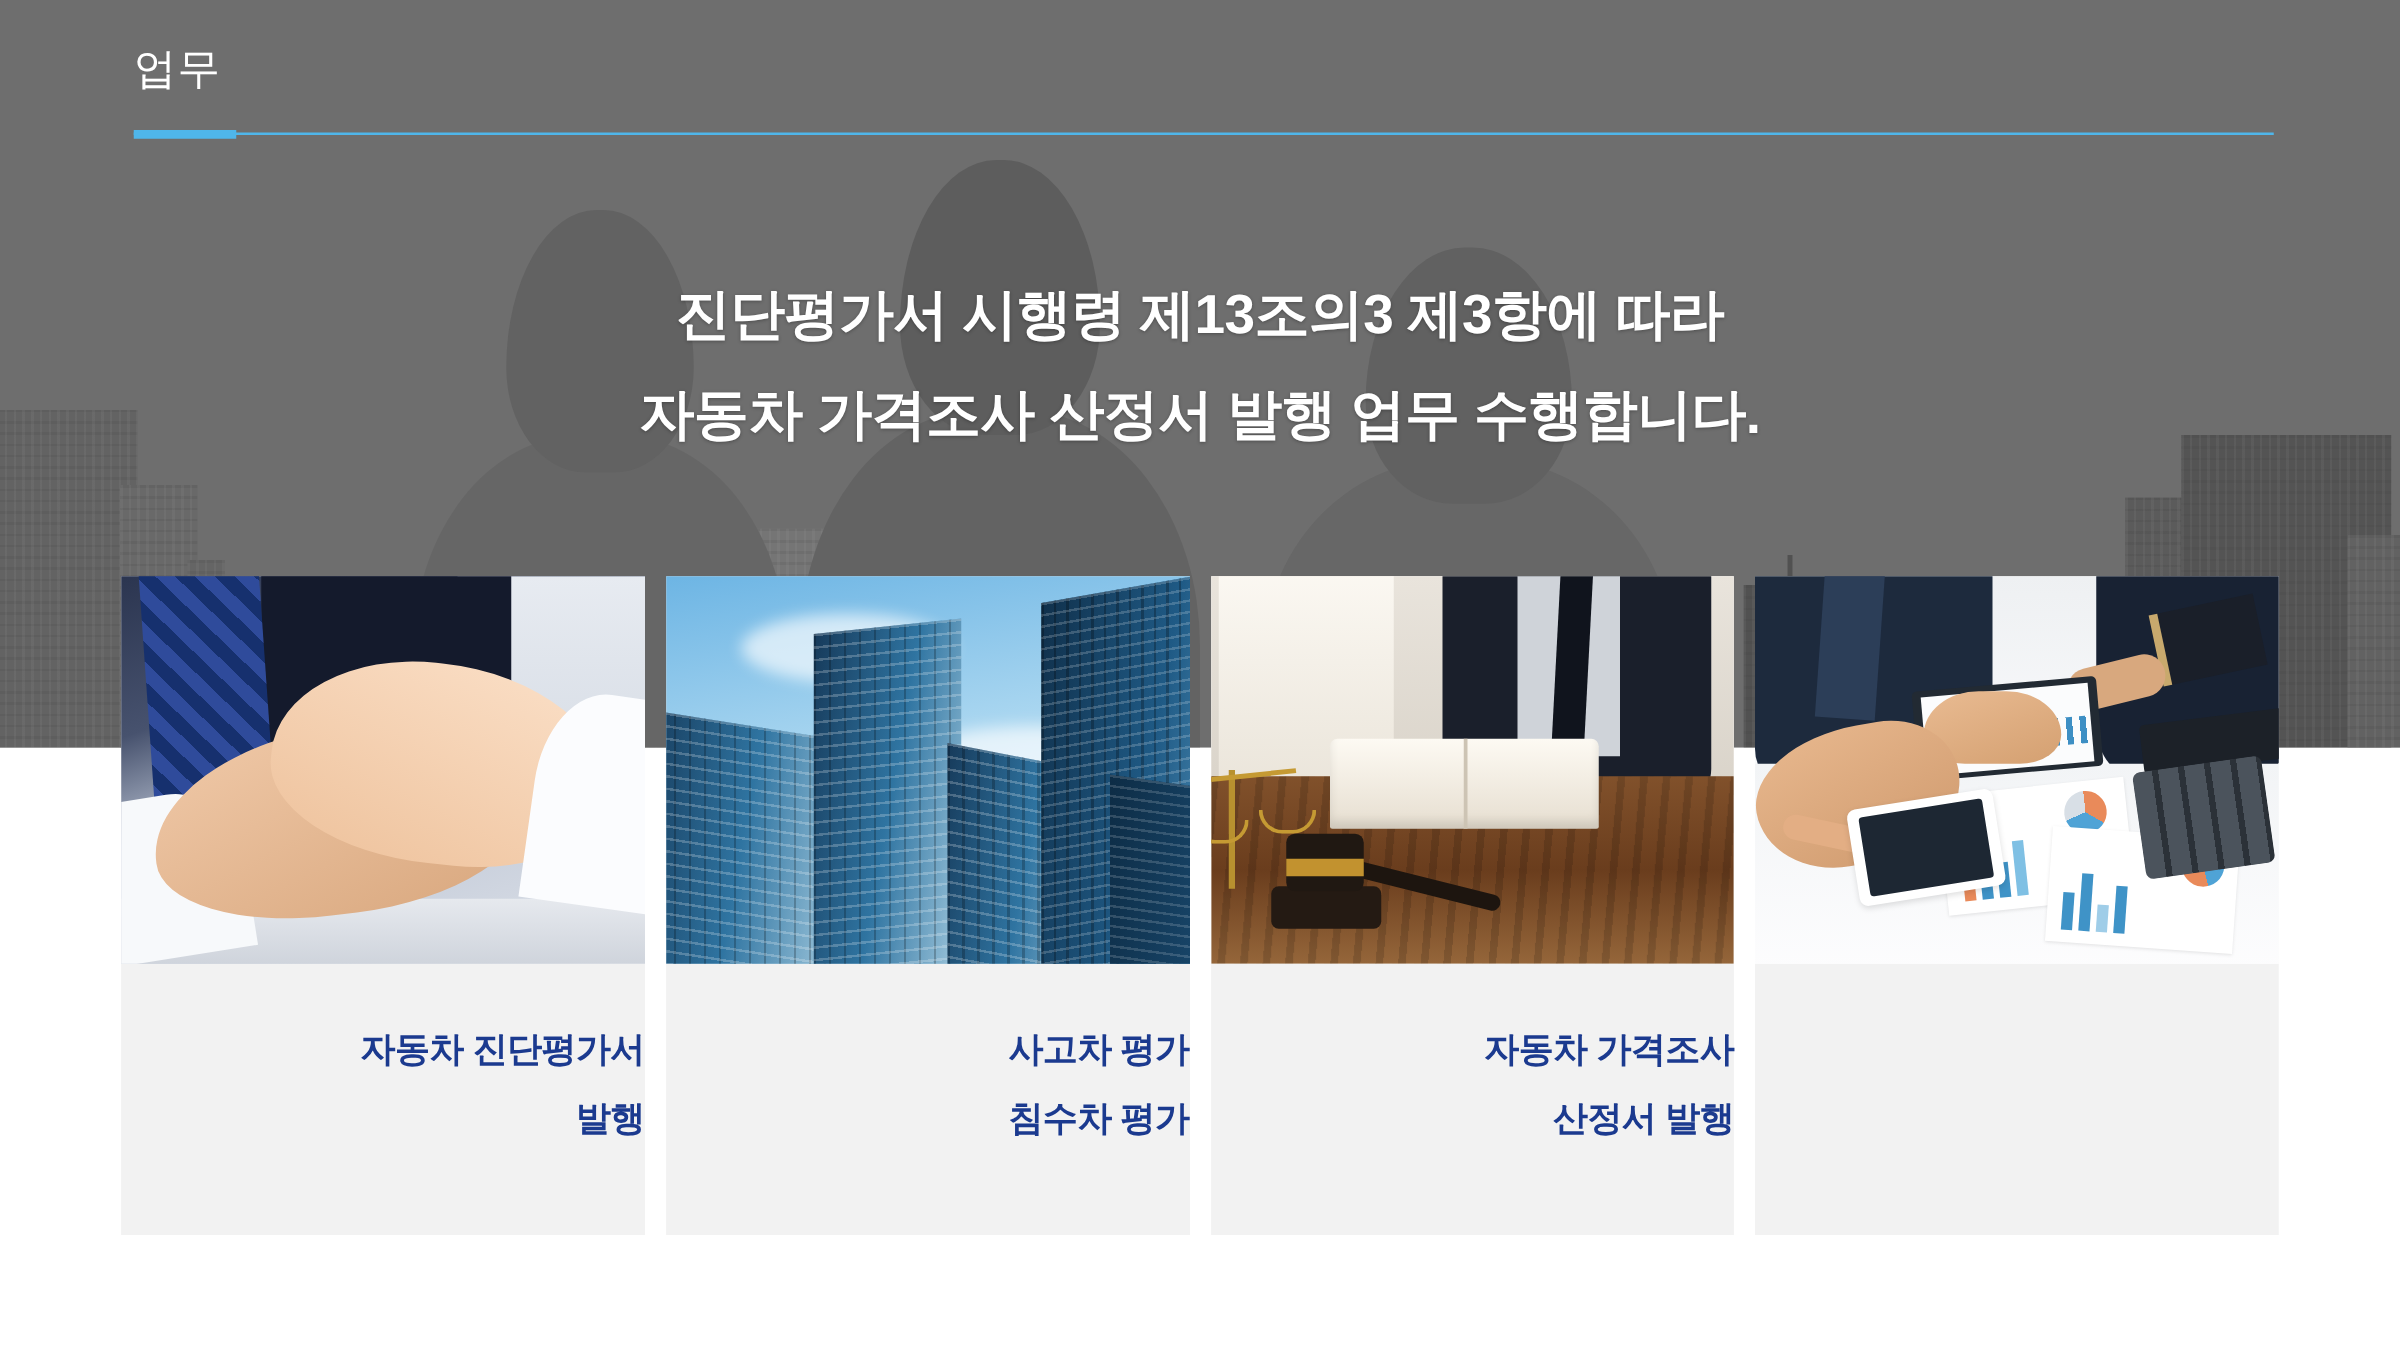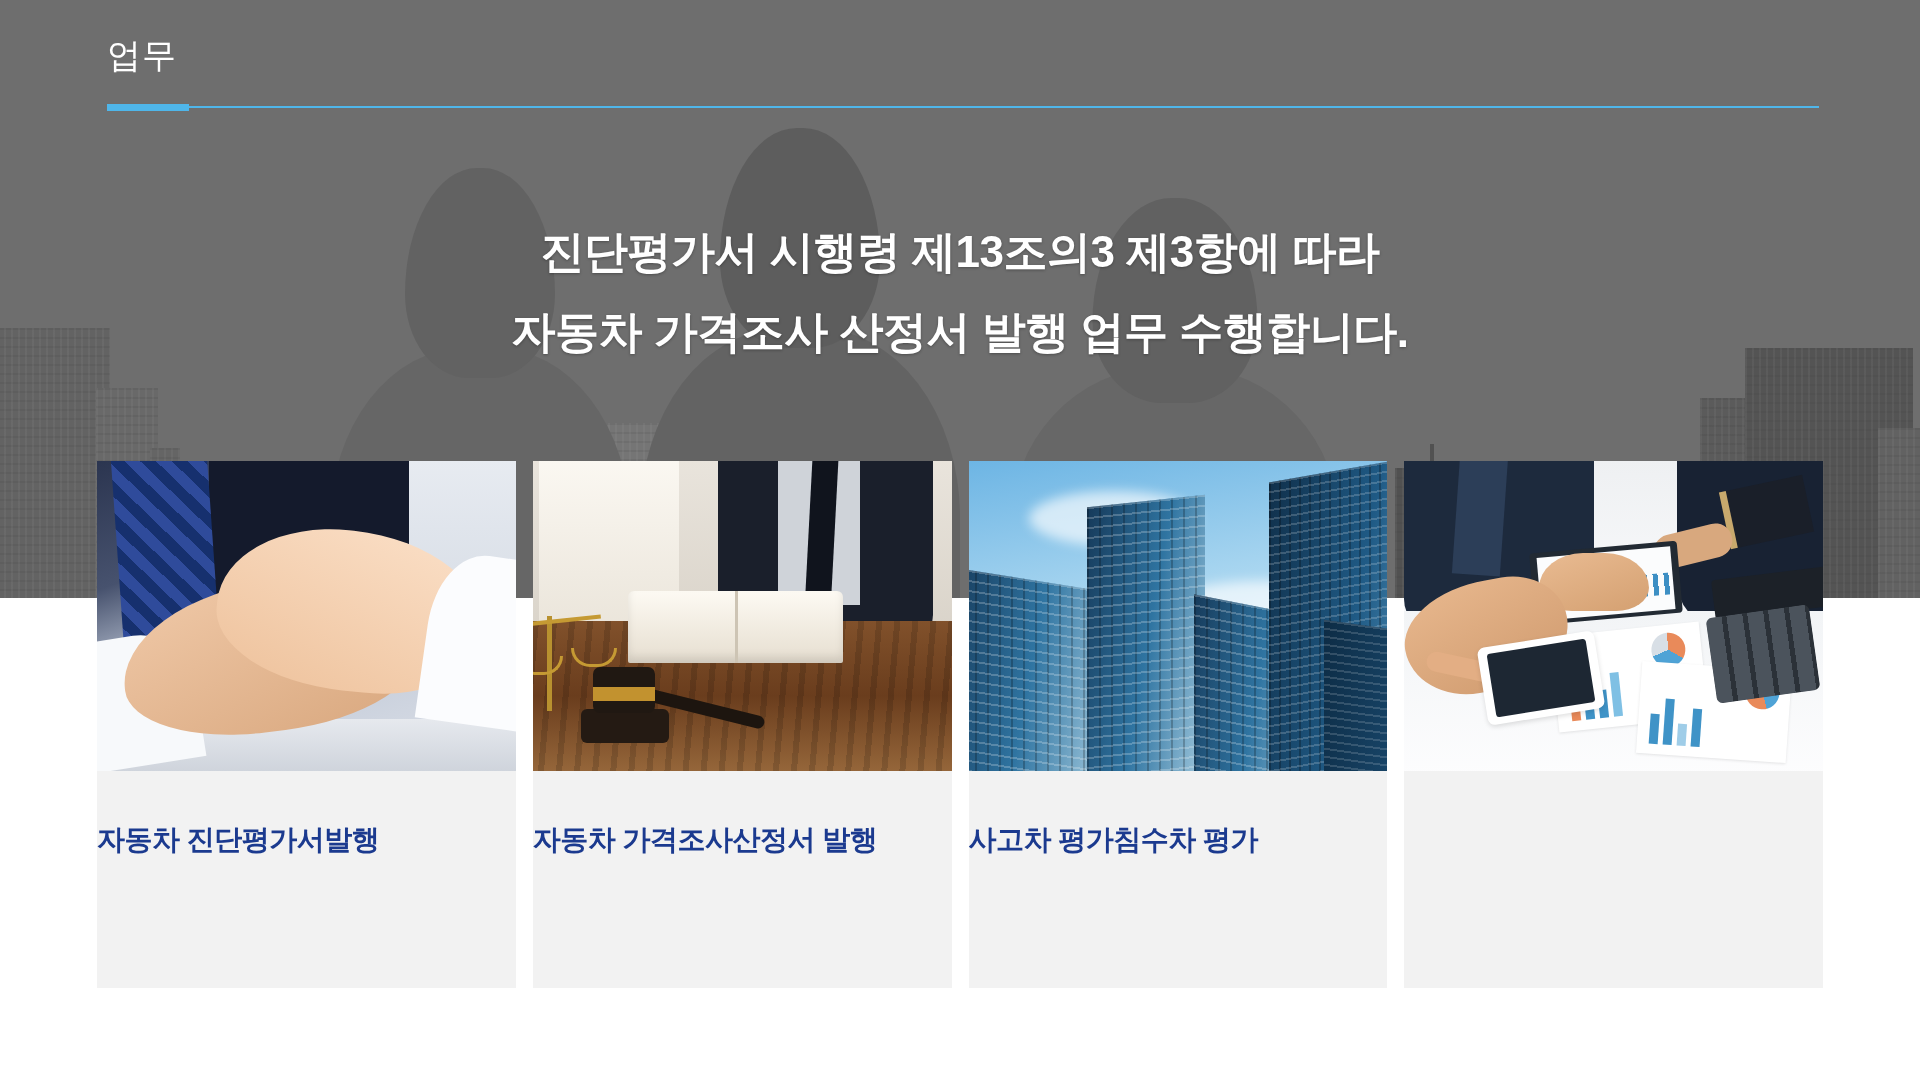--- a/index.html
+++ b/index.html
@@ -176,22 +176,22 @@
     background: #f2f2f2;
   }
   .card-photo {
     height: 310px;
     position: relative;
     overflow: hidden;
   }
   .card-caption {
     flex: 1;
     display: flex;
-    flex-direction: row;
-    align-items: flex-start;
+    flex-direction: column;
+    align-items: flex-end;
     justify-content: flex-start;
     padding-top: 42px;
     background: #f2f2f2;
   }
   .card-caption span {
     display: block;
     color: #1b3a8f;
     font-size: 28px;
     font-weight: 700;
     line-height: 1.95;
@@ -483,20 +483,37 @@
       <div class="tie"></div>
       <div class="desk"></div>
       <div class="cuff-l"></div>
       <div class="hand-a"></div>
       <div class="hand-b"></div>
       <div class="cuff-r"></div>
     </div>
     <div class="card-caption">
       <span>자동차 진단평가서</span>
       <span>발행</span>
+    </div>
+  </div>
+
+  <div class="card">
+    <div class="card-photo ph-towers">
+      <div class="cloud c1"></div>
+      <div class="cloud c2"></div>
+      <div class="cloud c3"></div>
+      <div class="tw t1"></div>
+      <div class="tw t2"></div>
+      <div class="tw t3"></div>
+      <div class="tw t4"></div>
+      <div class="tw t5"></div>
+    </div>
+    <div class="card-caption">
+      <span>사고차 평가</span>
+      <span>침수차 평가</span>
     </div>
   </div>
 
   <div class="card">
     <div class="card-photo ph-gavel">
       <div class="wall"></div>
       <div class="shirt"></div>
       <div class="suit"></div>
       <div class="shirt2"></div>
       <div class="tie"></div>
@@ -507,37 +524,20 @@
       <div class="pan pan-l"></div>
       <div class="pan pan-r"></div>
       <div class="gavel-handle"></div>
       <div class="block"></div>
       <div class="gavel-head"></div>
       <div class="gavel-band"></div>
     </div>
     <div class="card-caption">
       <span>자동차 가격조사</span>
       <span>산정서 발행</span>
-    </div>
-  </div>
-
-  <div class="card">
-    <div class="card-photo ph-towers">
-      <div class="cloud c1"></div>
-      <div class="cloud c2"></div>
-      <div class="cloud c3"></div>
-      <div class="tw t1"></div>
-      <div class="tw t2"></div>
-      <div class="tw t3"></div>
-      <div class="tw t4"></div>
-      <div class="tw t5"></div>
-    </div>
-    <div class="card-caption">
-      <span>사고차 평가</span>
-      <span>침수차 평가</span>
     </div>
   </div>
 
   <div class="card">
     <div class="card-photo ph-meeting">
       <div class="suitL"></div>
       <div class="suitR"></div>
       <div class="notebook"></div>
       <div class="armR"></div>
       <div class="table"></div>

